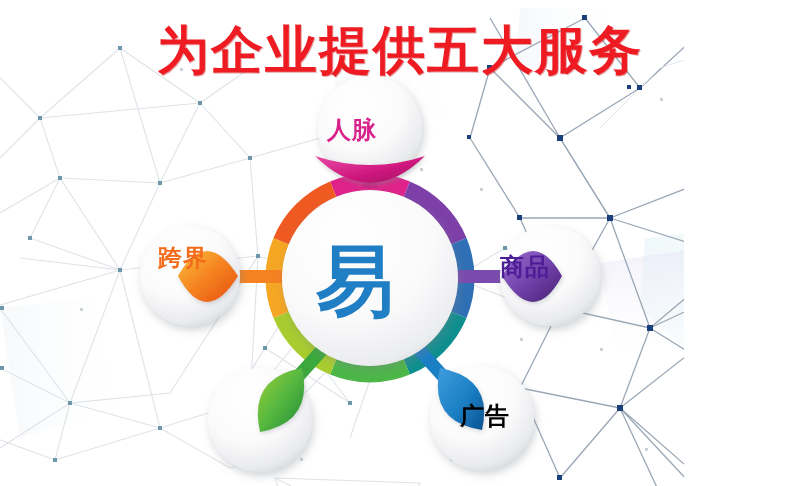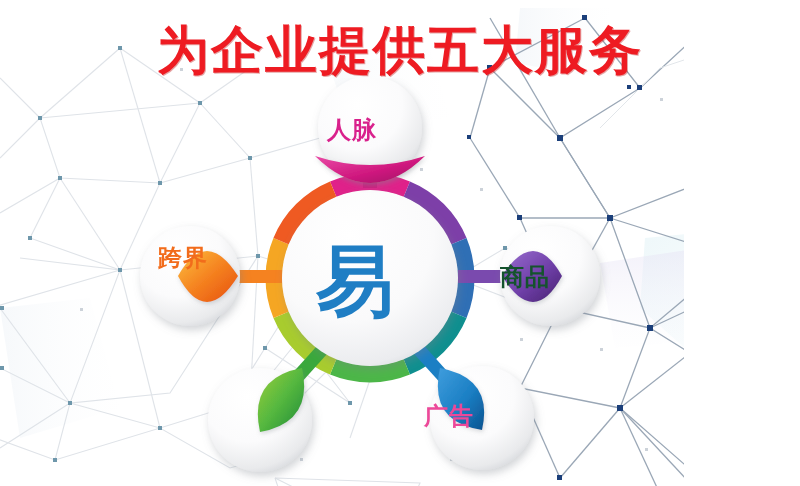--- a/index.html
+++ b/index.html
@@ -345,20 +345,20 @@
     <g>
       <circle cx="80" cy="198" r="50" fill="url(#bubbleG)" filter="url(#softShadow)"></circle>
       <path d="M 128 198 Q 96 148 68 198 Q 96 250 128 198 Z" fill="url(#petalOrange)" filter="url(#tinyShadow)"></path>
     </g>
   </svg>
 
   <div id="center-label" style="left:316px; top:222px;">易</div>
 
   <div class="node-label" style="left:327px; top:106px; color:#d9218c;">人脉</div>
 
-  <div class="node-label" style="left:500px; top:253px; color:#14532d;">商品</div>
-
-  <div class="node-label" style="left:424px; top:392px; color:#ec4899;">广告</div>
+  <div class="node-label" style="left:500px; top:243px; color:#4c1d95;">商品</div>
+
+  <div class="node-label" style="left:460px; top:392px; color:#000000;">广告</div>
 
 
   <div class="node-label" style="left:158px; top:234px; color:#f26c1b;">跨界</div>
 
 </div>
 
 </body></html>

